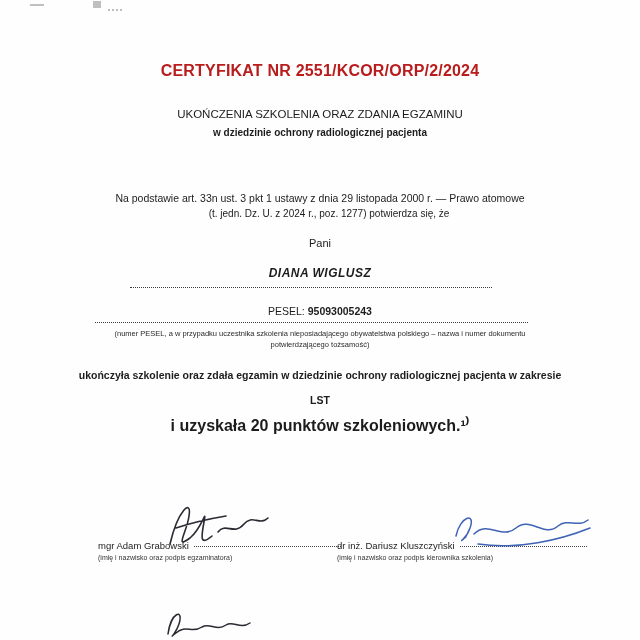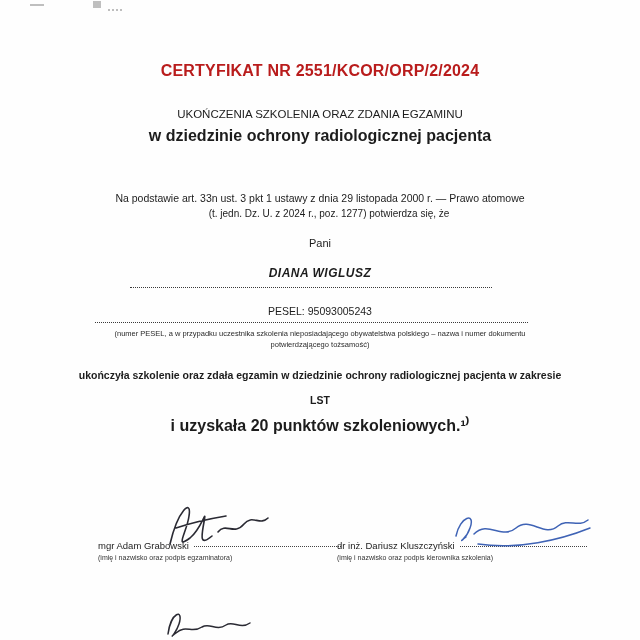--- a/index.html
+++ b/index.html
@@ -10,29 +10,29 @@
   .abs{position:absolute;left:0;right:0;text-align:center;}
 
   
   .artifact{position:absolute;background:#8a8a8a;opacity:.55;}
   .art-dash{left:30px;top:4px;width:14px;height:2px;}
   .art-square{left:93px;top:1px;width:8px;height:7px;}
   .art-dots{left:108px;top:7px;width:14px;height:2px;background:transparent;border-bottom:2px dotted #8a8a8a;}
 
   .title{top:62px;font-size:16px;font-weight:bold;letter-spacing:.2px;color:#b91c1c;}
   .sub1{top:108px;font-size:11.5px;font-weight:normal;}
-  .sub2{top:127px;font-size:16px;font-weight:bold;}
+  .sub2{top:127px;font-size:10px;font-weight:bold;}
   .legal1{top:192px;font-size:10.5px;}
   .legal2{top:208px;font-size:10px;padding-left:18px;}
   .salutation{top:237px;font-size:11px;}
   .recipient{top:266px;font-size:12px;font-weight:bold;font-style:italic;letter-spacing:.5px;}
   .dotline{position:absolute;border-bottom:1.6px dotted #3a3a3a;height:0;}
   .name-line{left:130px;width:362px;top:287px;}
   .pesel-row{top:305px;font-size:10.5px;}
-  .pesel-row b{font-weight:normal;}
+  .pesel-row b{font-weight:bold;}
   .pesel-line{left:95px;width:433px;top:322px;}
   .note{top:329px;left:100px;right:100px;font-size:7.5px;line-height:1.4;color:#2a2a2a;text-align:center;position:absolute;}
   .statement{top:369px;font-size:10.5px;font-weight:bold;left:40px;right:40px;}
   .scope{top:394px;font-size:10.5px;font-weight:bold;}
   .points{top:414px;font-size:16px;font-weight:bold;}
 
   .sig-block{position:absolute;}
   .sig-b1{left:57px;top:540px;width:243px;margin-left:41px;}
   .sig-b2{left:337px;top:540px;width:250px;}
   .sig-b3{left:57px;top:652px;width:243px;margin-top:40px;}

